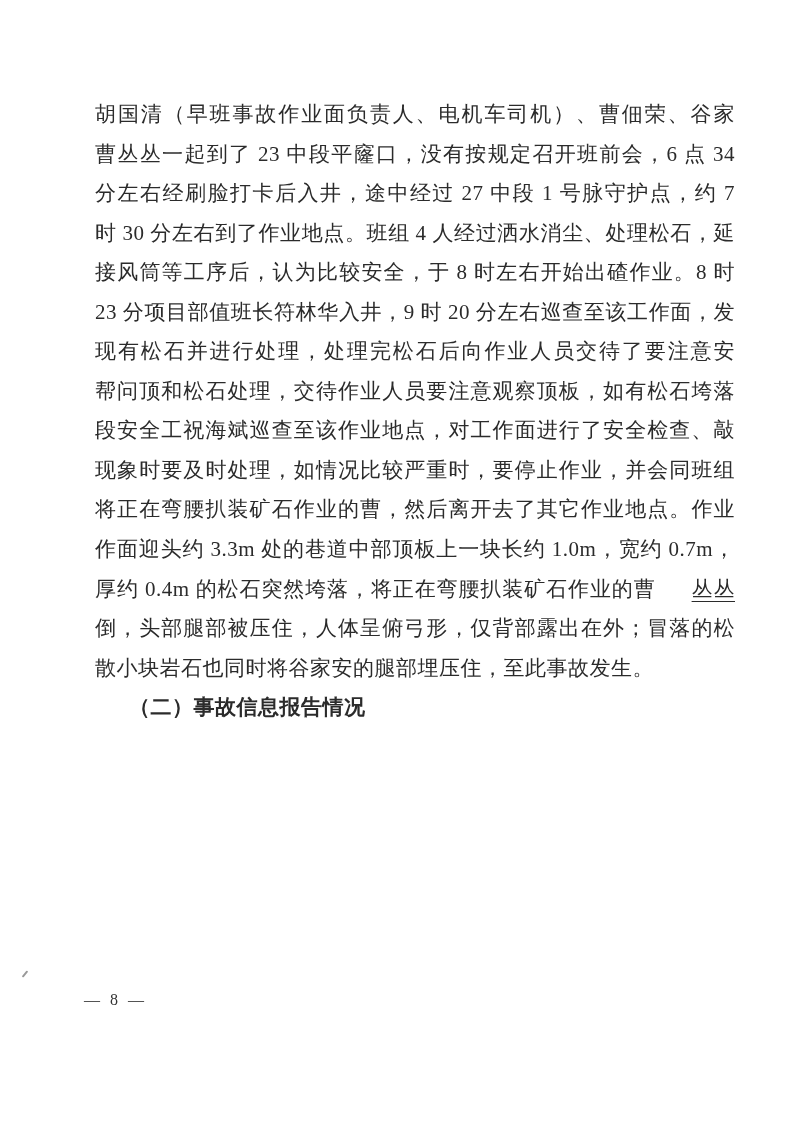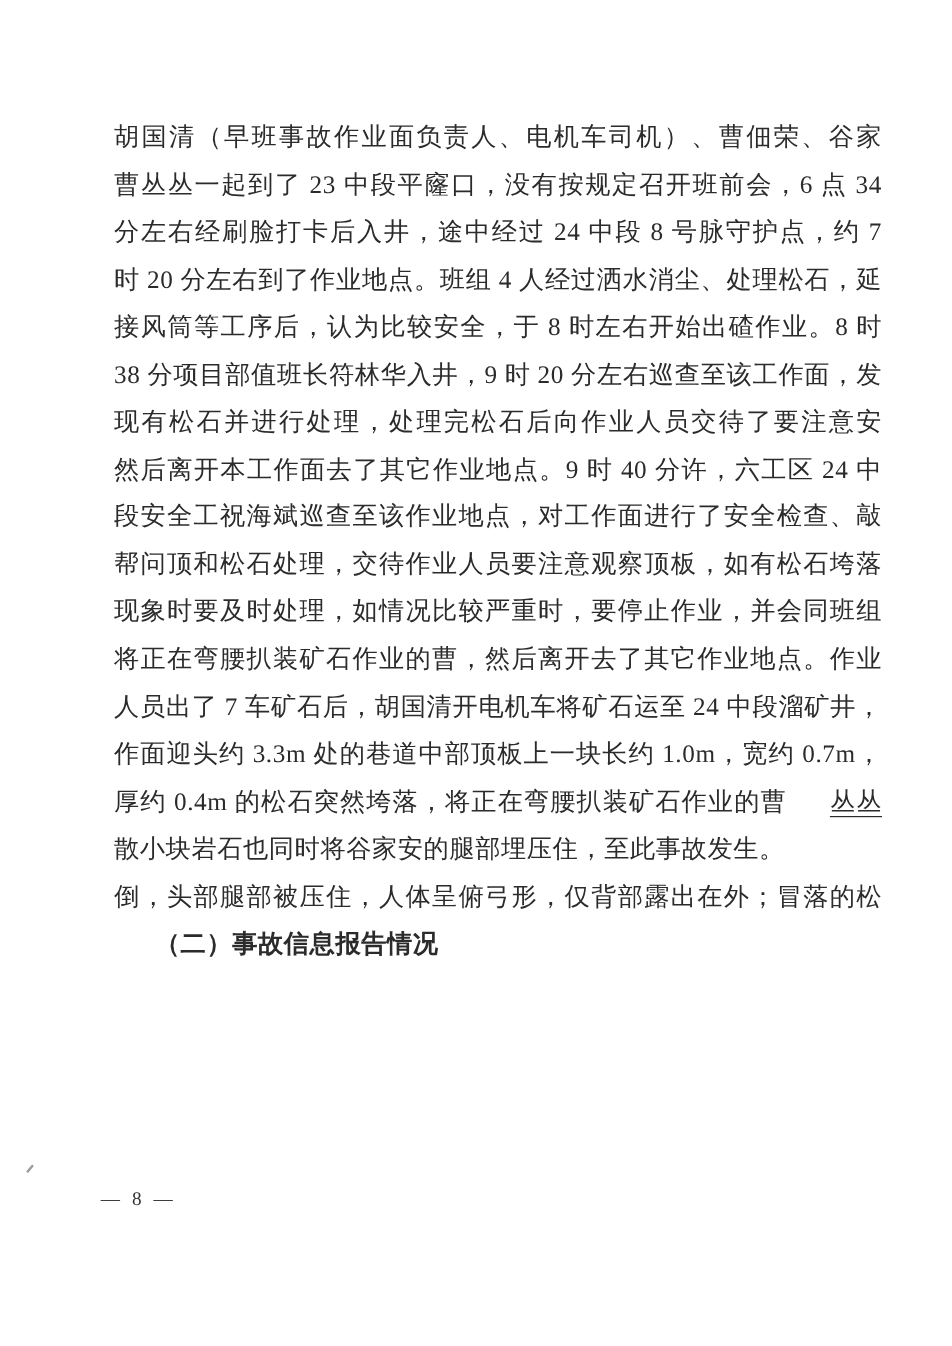--- a/index.html
+++ b/index.html
@@ -74,35 +74,33 @@
 </style>
 </head>
 <body>
 
 <div class="page">
 
   <div class="textblock">
     <div>
         <div class="line">胡国清（早班事故作业面负责人、电机车司机）、曹佃荣、谷家安、</div>
         <div class="line">曹丛丛一起到了 23 中段平窿口，没有按规定召开班前会，6 点 34</div>
-        <div class="line">分左右经刷脸打卡后入井，途中经过 24 中段 8 号脉守护点，约 7</div>
-        <div class="line">时 20 分左右到了作业地点。班组 4 人经过洒水消尘、处理松石，延</div>
+        <div class="line">分左右经刷脸打卡后入井，途中经过 27 中段 1 号脉守护点，约 7</div>
+        <div class="line">时 30 分左右到了作业地点。班组 4 人经过洒水消尘、处理松石，延</div>
         <div class="line">接风筒等工序后，认为比较安全，于 8 时左右开始出碴作业。8 时</div>
-        <div class="line">38 分项目部值班长符林华入井，9 时 20 分左右巡查至该工作面，发</div>
+        <div class="line">23 分项目部值班长符林华入井，9 时 20 分左右巡查至该工作面，发</div>
         <div class="line">现有松石并进行处理，处理完松石后向作业人员交待了要注意安全，</div>
-        <div class="line">然后离开本工作面去了其它作业地点。9 时 40 分许，六工区 24 中</div>
+        <div class="line">帮问顶和松石处理，交待作业人员要注意观察顶板，如有松石垮落</div>
         <div class="line">段安全工祝海斌巡查至该作业地点，对工作面进行了安全检查、敲</div>
-        <div class="line">帮问顶和松石处理，交待作业人员要注意观察顶板，如有松石垮落</div>
         <div class="line">现象时要及时处理，如情况比较严重时，要停止作业，并会同班组</div>
         <div class="line">将正在弯腰扒装矿石作业的曹，然后离开去了其它作业地点。作业</div>
-        <div class="line">人员出了 7 车矿石后，胡国清开电机车将矿石运至 24 中段溜矿井，</div>
         <div class="line">作面迎头约 3.3m 处的巷道中部顶板上一块长约 1.0m，宽约 0.7m，</div>
         <div class="line"><span>厚约 0.4m 的松石突然垮落，将正在弯腰扒装矿石作业的曹</span><span class="uname">丛丛</span><span>压</span></div>
+        <div class="line">倒，头部腿部被压住，人体呈俯弓形，仅背部露出在外；冒落的松</div>
         <div class="line last">散小块岩石也同时将谷家安的腿部埋压住，至此事故发生。</div>
-        <div class="line">倒，头部腿部被压住，人体呈俯弓形，仅背部露出在外；冒落的松</div>
       </div>
 
     <div class="heading">（二）事故信息报告情况</div>
 
   </div>
 
   <div class="page-number">— 8 —</div>
 
   <div class="speck"></div>
 

